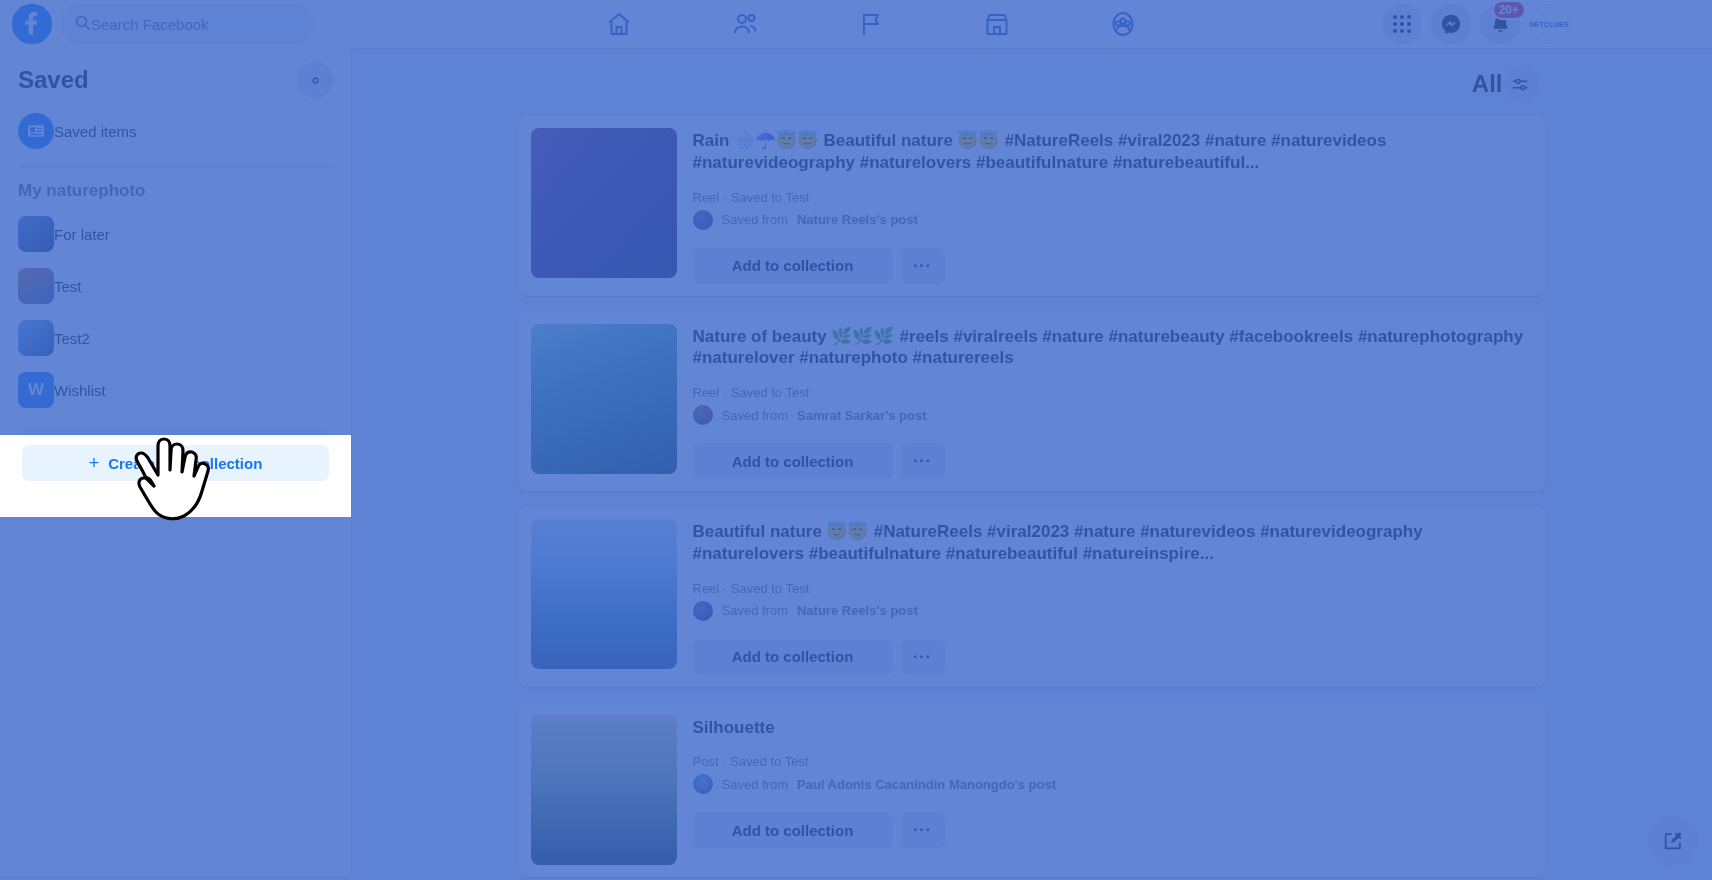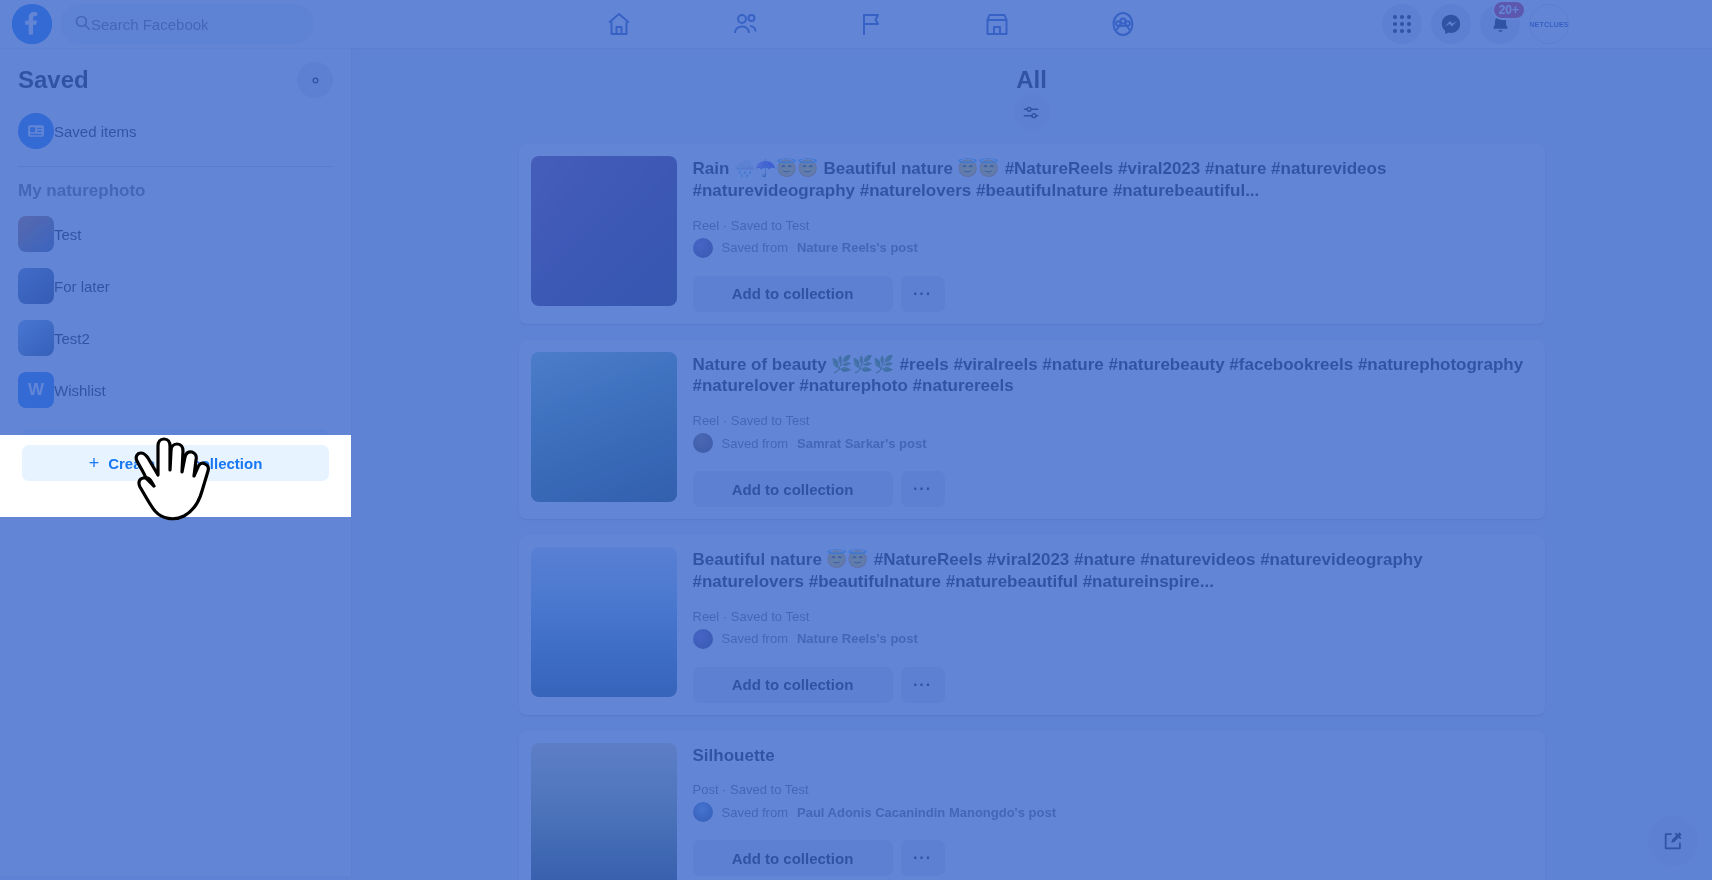--- a/index.html
+++ b/index.html
@@ -81,21 +81,21 @@
     display:flex; align-items:center; justify-content:center; gap: 9px;
   }
   .plus { font-size: 18px; font-weight: 500; line-height: 1; }
 
   
   .main {
     position: absolute; top: 48px; left: 351px; right: 0; bottom: 0;
     overflow: hidden;
   }
   .main-inner { width: 1026px; margin: 0 auto; padding-top: 18px; }
-  .main-head { display:flex; align-items:center; justify-content:flex-end; padding: 0 6px 14px 6px; flex-direction: column; }
+  .main-head { display:flex; align-items:center; justify-content:flex-end; padding: 0 6px 14px 6px; }
   .main-title { font-size: 24px; font-weight: 700; color:#050505; }
   .filter-btn { width: 36px; height:36px; border-radius:50%; background:#e4e6eb; display:flex;align-items:center;justify-content:center;}
 
   .card {
     background:#fff; border-radius: 8px;
     box-shadow: 0 1px 2px rgba(0,0,0,.2);
     padding: 12px; margin-bottom: 16px;
     display:flex; gap: 16px;
   }
   .card-thumb {
@@ -284,30 +284,30 @@
           <rect x="5" y="15.3" width="14" height="1.7" rx=".8" fill="#1877f2"></rect>
         </svg>
       </div>
       <span class="lbl">Saved items</span>
     </div>
 
     <div class="divider"></div>
     <div class="sb-section">My naturephoto</div>
 
     <div class="sb-row">
+      <div class="coll-thumb c1">
+        <span></span>
+      </div>
+      <span class="lbl">For later</span>
+    </div>
+    <div class="sb-row">
       <div class="coll-thumb c2">
         <span></span>
       </div>
       <span class="lbl">Test</span>
-    </div>
-    <div class="sb-row">
-      <div class="coll-thumb c1">
-        <span></span>
-      </div>
-      <span class="lbl">For later</span>
     </div>
     <div class="sb-row">
       <div class="coll-thumb c3">
         <span></span>
       </div>
       <span class="lbl">Test2</span>
     </div>
     <div class="sb-row">
       <div class="coll-thumb c4">
         <span>W</span>

